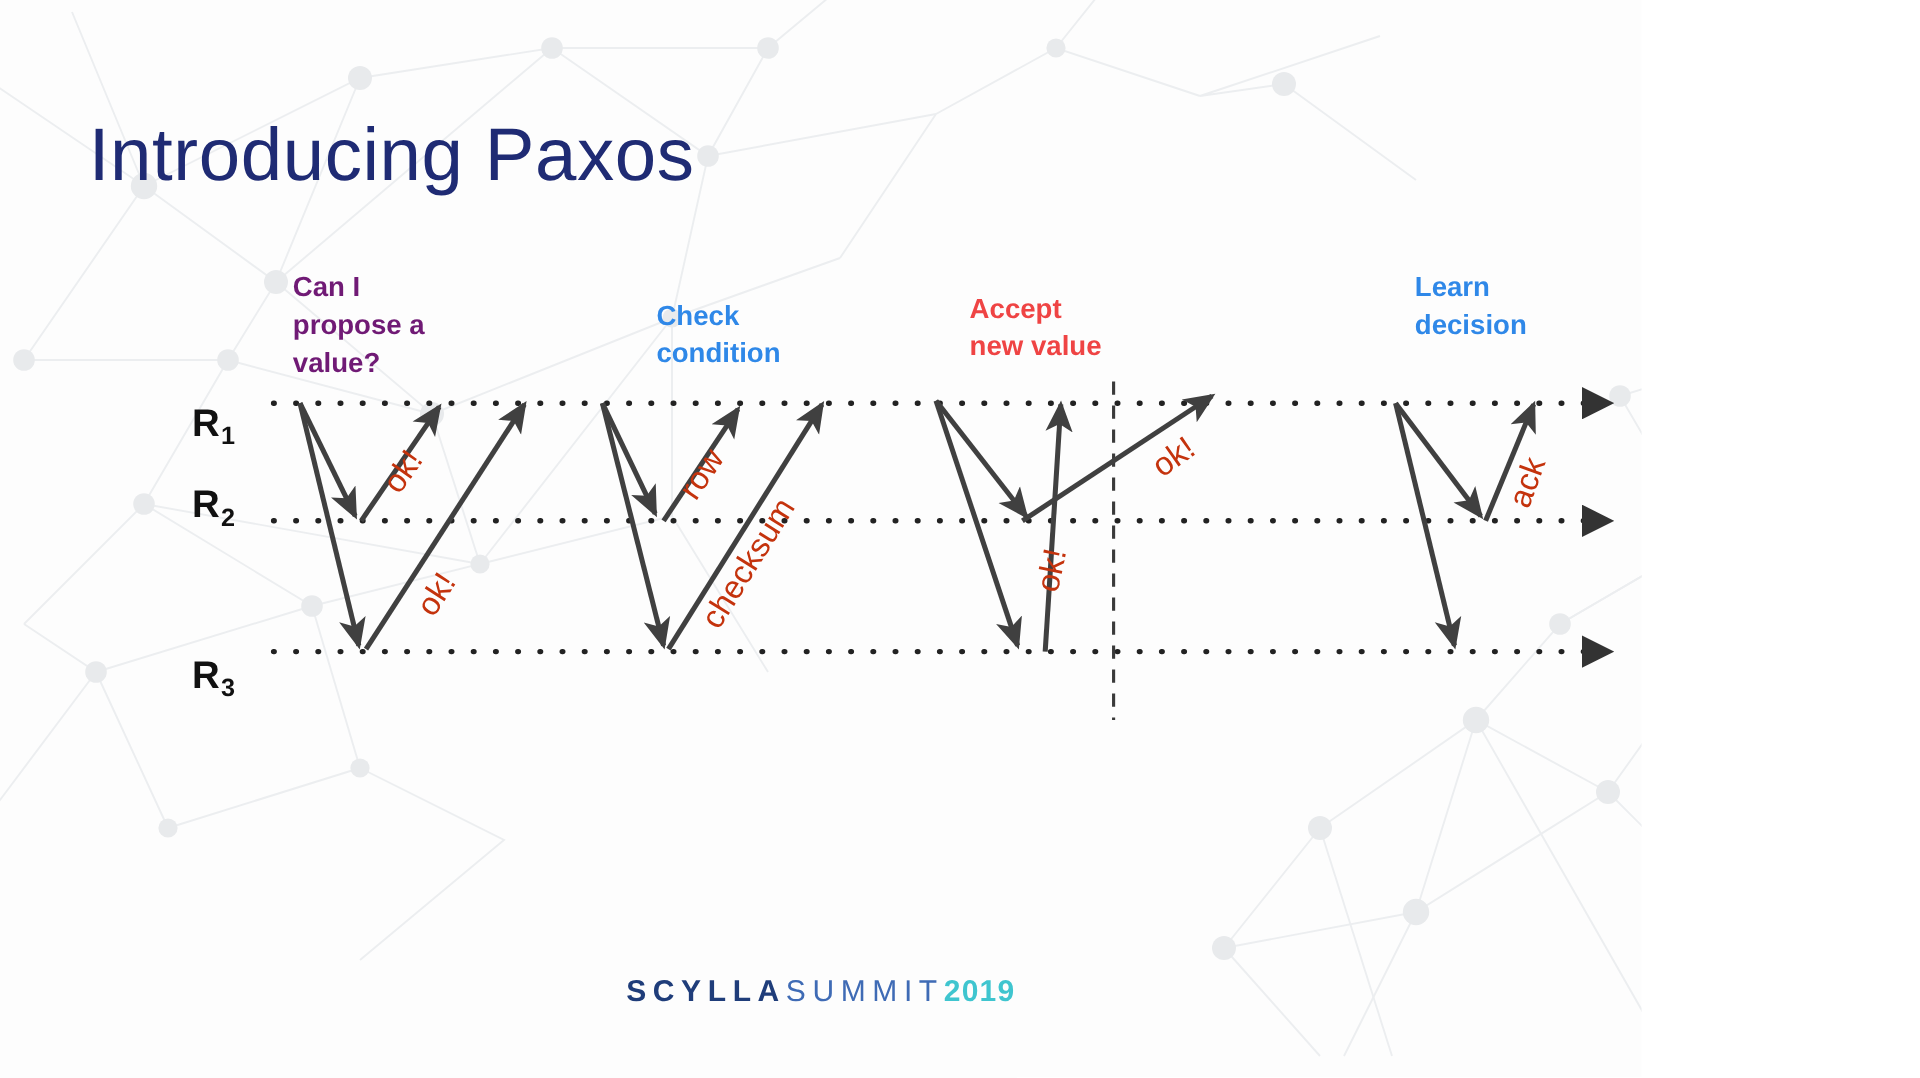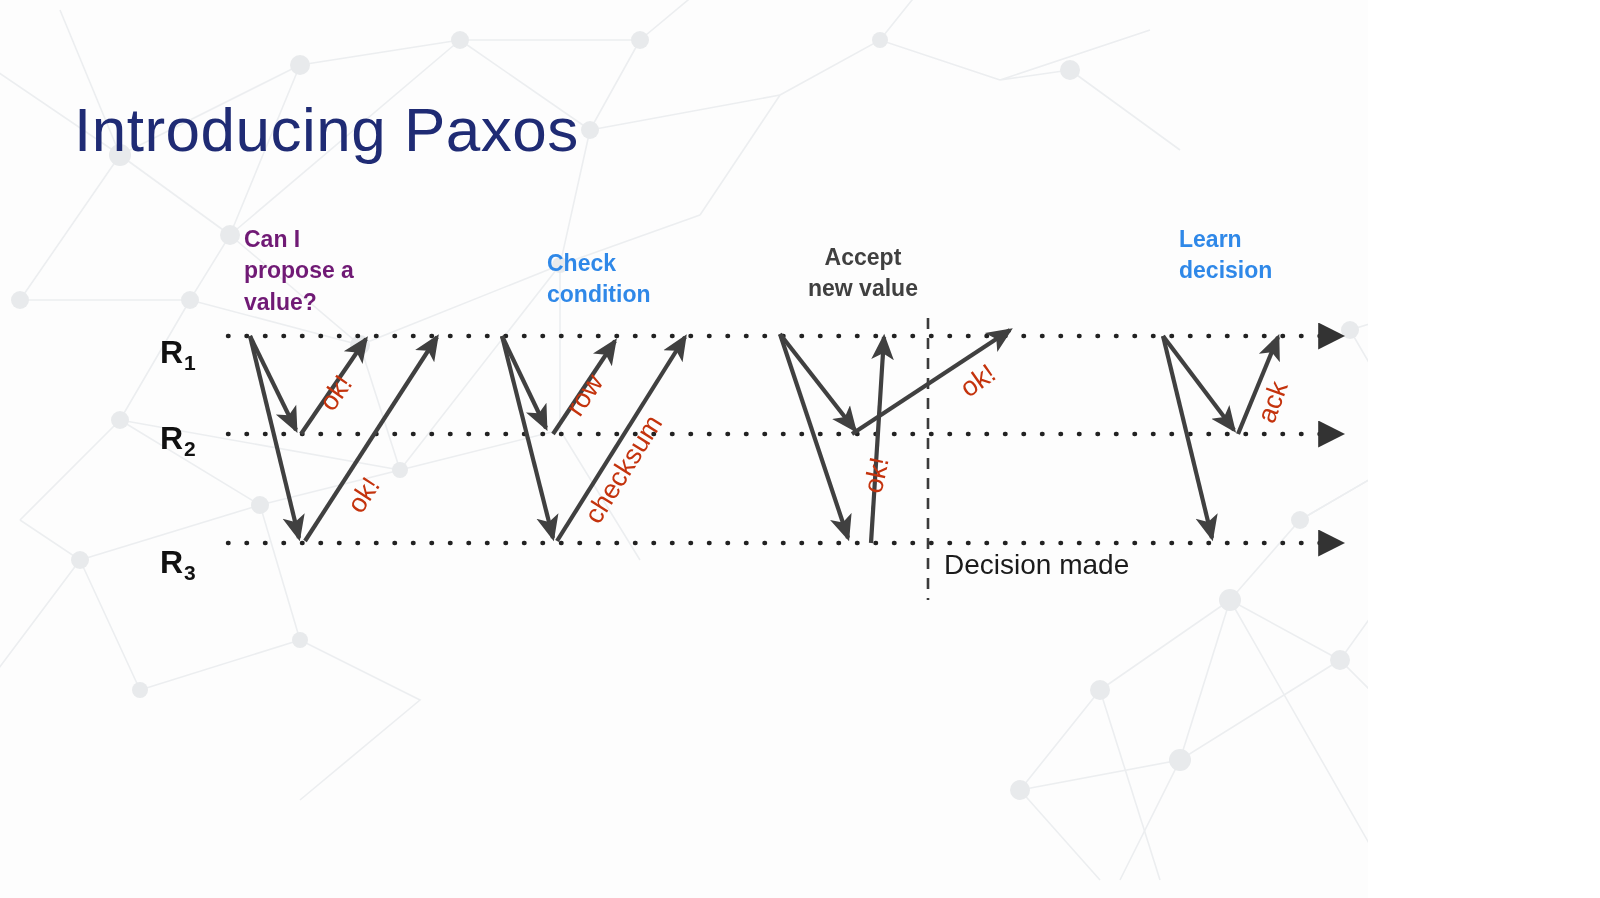--- a/index.html
+++ b/index.html
@@ -229,28 +229,30 @@
         <text x="1281" y="405" class="msg-label" fill="#c4330d" text-anchor="middle" transform="rotate(-70 1281 405)">ack</text>
       </g>
   </svg>
 
   <div id="phase-labels">
       <div class="phase-label" style="left: 244px; top: 224px; color: #701a75;">Can I
 propose a
 value?</div>
       <div class="phase-label" style="left: 547px; top: 248px; color: rgb(47, 136, 232);">Check
 condition</div>
-      <div class="phase-label" style="left: 808px; top: 242px; color: #404040; text-align: center;">Accept
+      <div class="phase-label" style="left: 808px; top: 242px; color: #ef4444;">Accept
 new value</div>
       <div class="phase-label" style="left: 1148px; top: 224px; color: rgb(47, 136, 232); margin-left: 31px;">Learn
 decision</div>
     </div>
 
   <div id="replica-labels">
       <div class="replica-label" style="left: 160px; top: 318px; margin-top: 16px;"><span>R</span><sub>1</sub></div>
-      <div class="replica-label" style="left: 160px; top: 420px;"><span>R</span><sub>2</sub></div>
+      <div class="replica-label" style="left: 160px; top: 402px;"><span>R</span><sub>2</sub></div>
       <div class="replica-label" style="left: 160px; top: 544px;"><span>R</span><sub>3</sub></div>
     </div>
 
-  <div id="decision-made">Decision made</div>
-
+
+  <div id="footer-logo">
+    <span class="lg-scylla">SCYLLA</span><span class="lg-summit">SUMMIT</span><span class="lg-year">2019</span>
+  </div>
 
 </div>
 
 </body></html>

